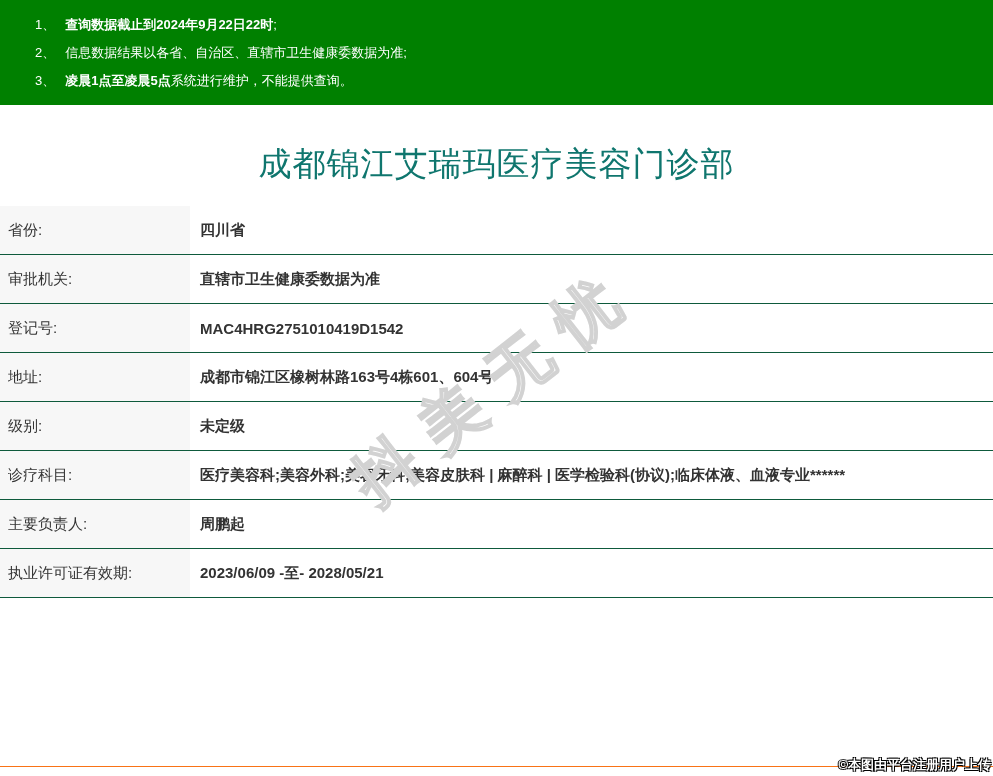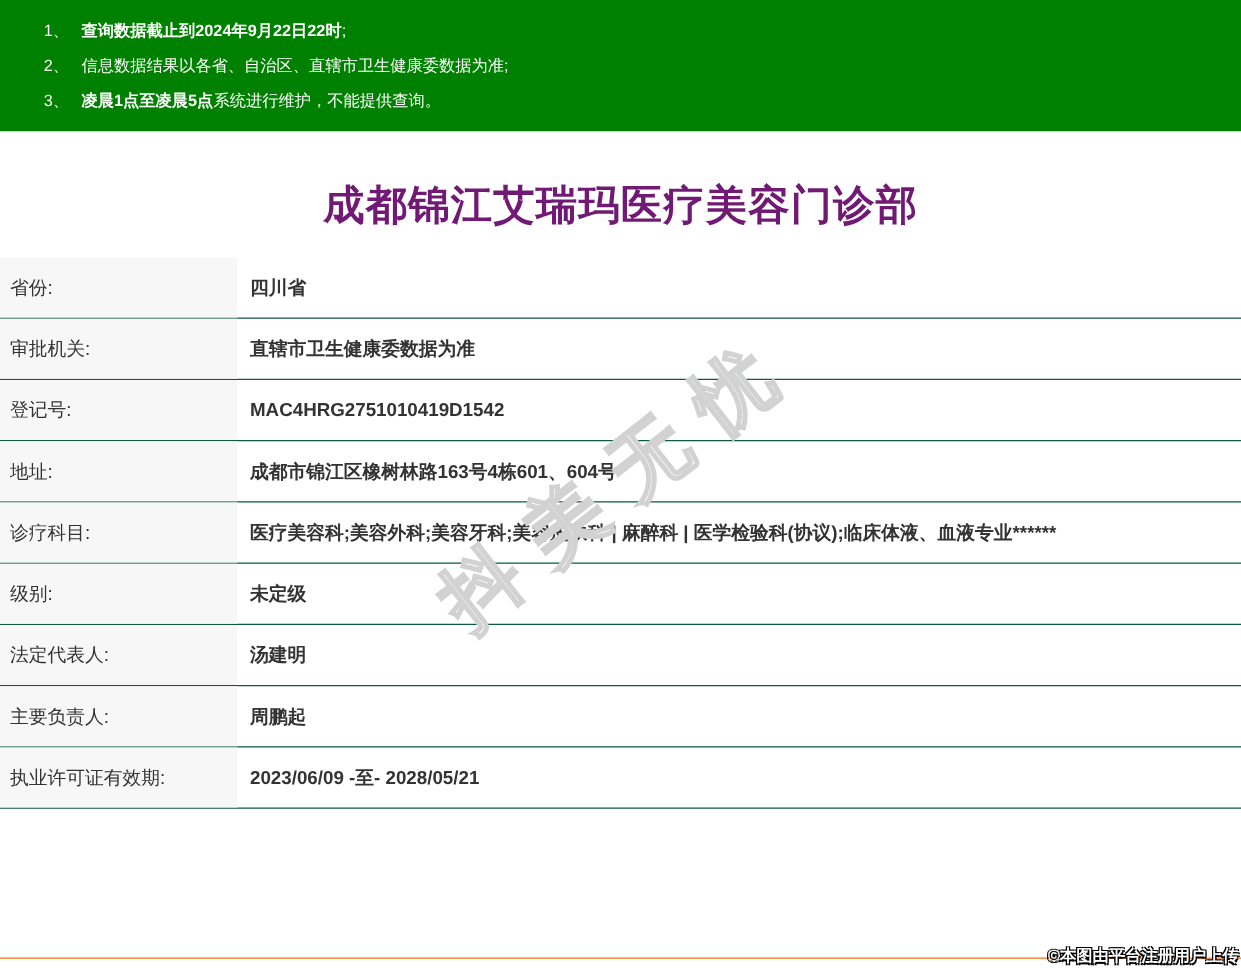--- a/index.html
+++ b/index.html
@@ -23,22 +23,22 @@
     line-height: 28px;
     white-space: nowrap;
   }
   .notice-num { margin-right: 10px; }
   .seg-bold { font-weight: bold; }
   
   .page-title {
     margin-top: 37px;
     text-align: center;
     font-size: 33px;
-    font-weight: 700;
-    color: #701a75;
+    font-weight: 400;
+    color: #0f766e;
     letter-spacing: 1px;
   }
   
   .detail-table {
     margin-top: 19px;
     width: 100%;
   }
   .detail-row {
     display: flex;
     align-items: stretch;
@@ -139,30 +139,26 @@
   </div>
   <div class="detail-row">
     <div class="detail-label">登记号:</div>
     <div class="detail-value">MAC4HRG2751010419D1542</div>
   </div>
   <div class="detail-row">
     <div class="detail-label">地址:</div>
     <div class="detail-value">成都市锦江区橡树林路163号4栋601、604号</div>
   </div>
   <div class="detail-row">
-    <div class="detail-label">诊疗科目:</div>
-    <div class="detail-value">医疗美容科;美容外科;美容牙科;美容皮肤科 | 麻醉科 | 医学检验科(协议);临床体液、血液专业******</div>
-  </div>
-  <div class="detail-row">
     <div class="detail-label">级别:</div>
     <div class="detail-value">未定级</div>
   </div>
   <div class="detail-row">
-    <div class="detail-label">法定代表人:</div>
-    <div class="detail-value">汤建明</div>
+    <div class="detail-label">诊疗科目:</div>
+    <div class="detail-value">医疗美容科;美容外科;美容牙科;美容皮肤科 | 麻醉科 | 医学检验科(协议);临床体液、血液专业******</div>
   </div>
   <div class="detail-row">
     <div class="detail-label">主要负责人:</div>
     <div class="detail-value">周鹏起</div>
   </div>
   <div class="detail-row">
     <div class="detail-label">执业许可证有效期:</div>
     <div class="detail-value">2023/06/09 -至- 2028/05/21</div>
   </div>
 </div>

